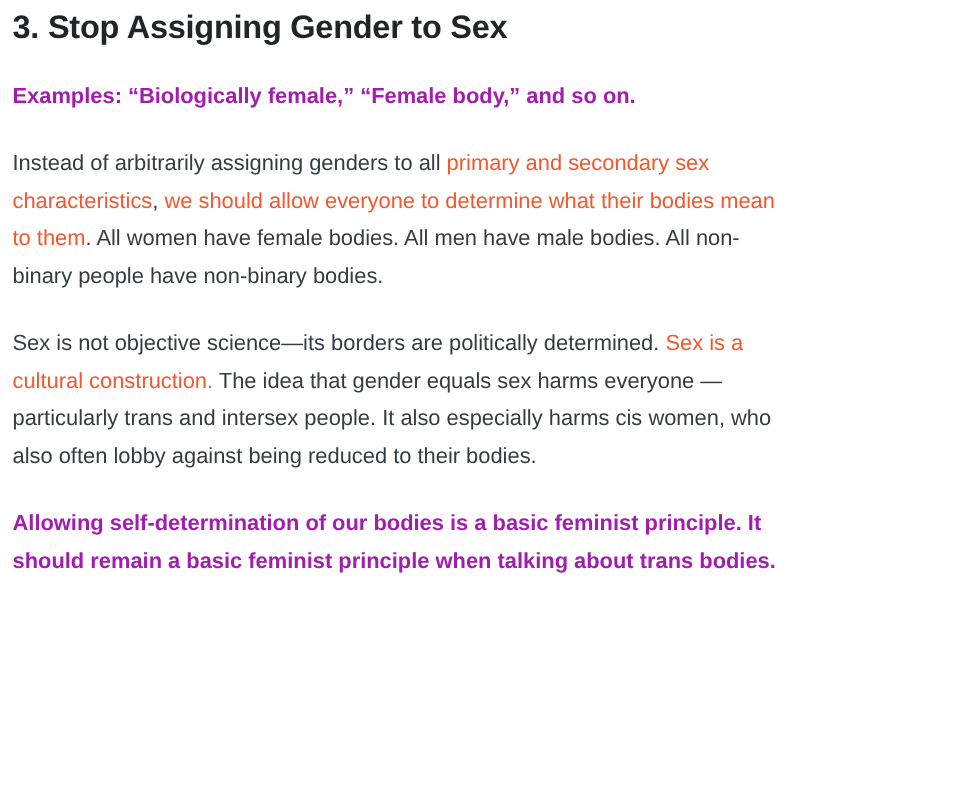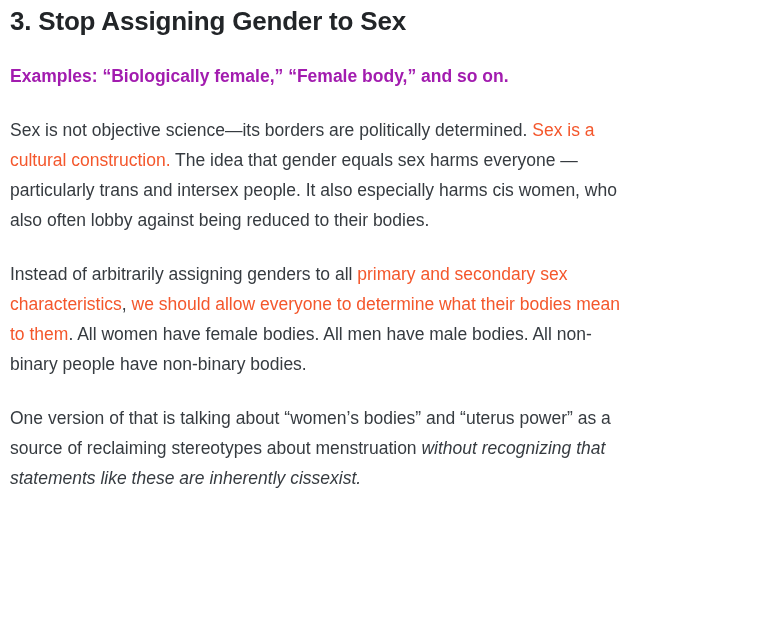--- a/index.html
+++ b/index.html
@@ -43,20 +43,20 @@
   }
 </style>
 </head>
 <body>
 
 <div class="article">
   <h2 class="section-heading">3. Stop Assigning Gender to Sex</h2>
 
   <p class="para"><span class="b">Examples: “Biologically female,” “Female body,” and so on.</span></p>
 
+  <p class="para"><span>Instead of arbitrarily assigning genders to all </span><a class="link">primary and secondary sex characteristics</a><span>, </span><a class="link">we should allow everyone to determine what their bodies mean to them</a><span>. All women have female bodies. All men have male bodies. All non-binary people have non-binary bodies.</span></p>
+
   <p class="para"><span>Sex is not objective science—its borders are politically determined. </span><a class="link">Sex is a cultural construction.</a><span> The idea that gender equals sex harms everyone — particularly trans and intersex people. It also especially harms cis women, who also often lobby against being reduced to their bodies.</span></p>
 
-  <p class="para"><span>Instead of arbitrarily assigning genders to all </span><a class="link">primary and secondary sex characteristics</a><span>, </span><a class="link">we should allow everyone to determine what their bodies mean to them</a><span>. All women have female bodies. All men have male bodies. All non-binary people have non-binary bodies.</span></p>
+  <p class="para"><span class="b">Allowing self-determination of our bodies is a basic feminist principle. It should remain a basic feminist principle when talking about trans bodies.</span></p>
 
 
-
-  <p class="para"><span>One version of that is talking about “women’s bodies” and “uterus power” as a source of reclaiming stereotypes about menstruation </span><span class="i">without recognizing that statements like these are inherently cissexist.</span></p>
 </div>
 
 </body></html>

